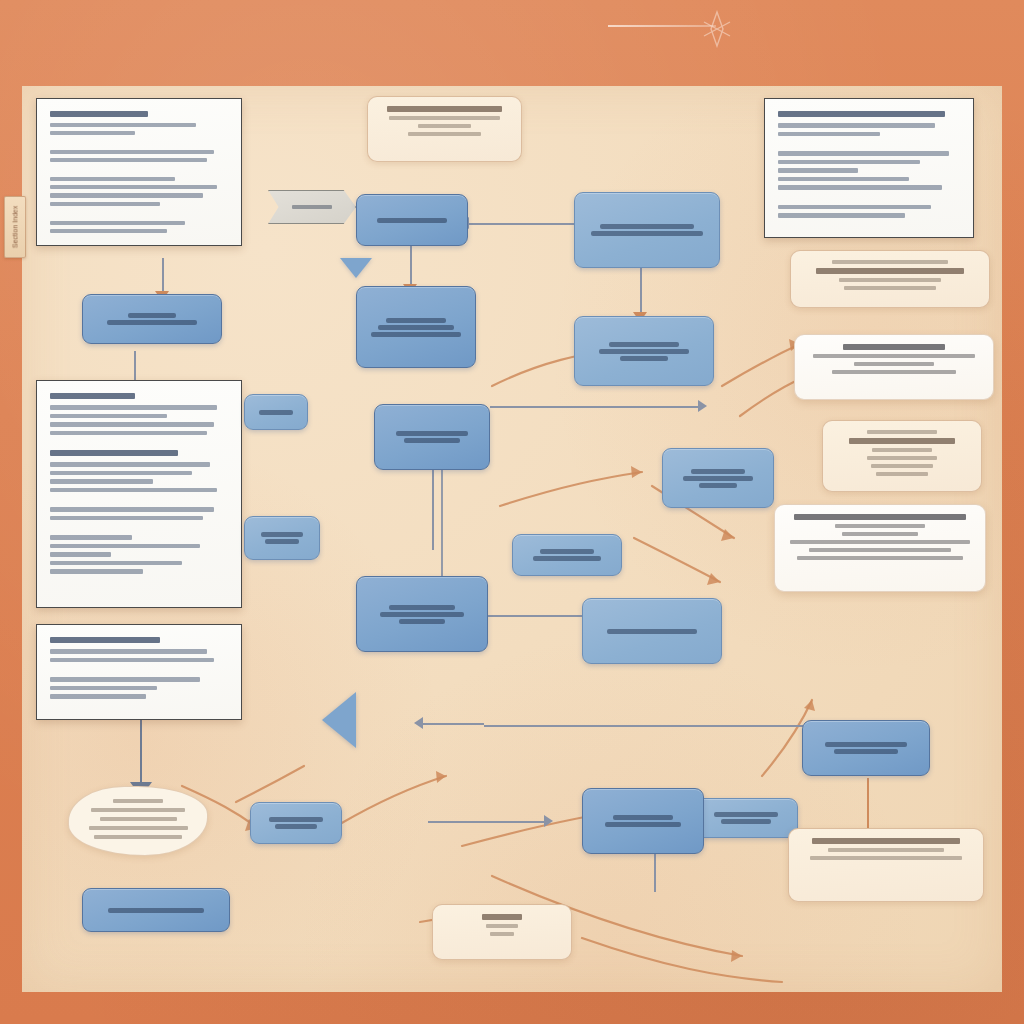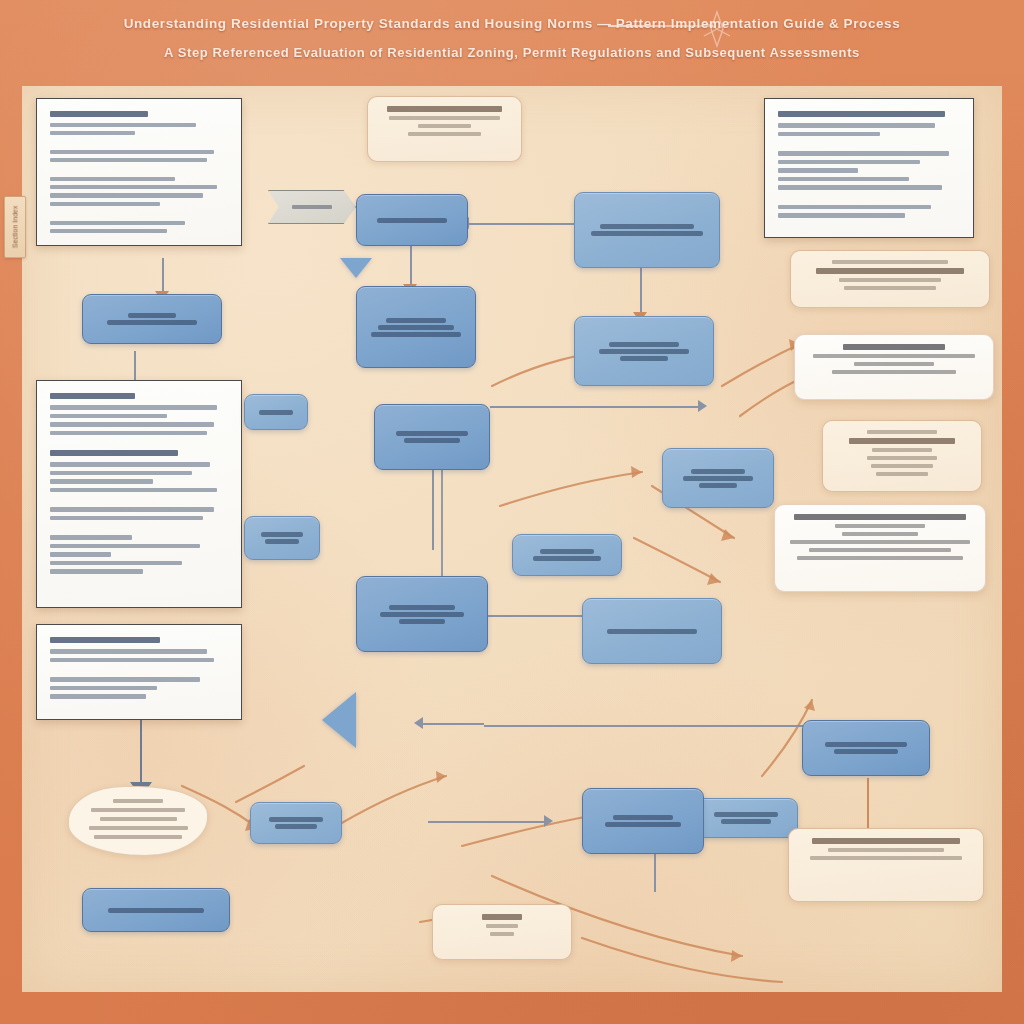--- a/index.html
+++ b/index.html
@@ -212,30 +212,28 @@
   .ahead.left{ border-top:6px solid transparent; border-bottom:6px solid transparent; border-right:9px solid #8a93a6; }
 
   svg.curves{ position:absolute; left:0; top:0; width:980px; height:906px; pointer-events:none; }
 </style>
 </head>
 <body>
 
 <div id="frame">
 
   <div id="header">
-    <div class="hdr-line" id="hdr1">Understanding Residential Property Standards and Housing Norms — Pattern Implementation Guide &amp; Process</div>
     <div class="hdr-rule"></div>
     <svg class="hdr-mark" viewBox="0 0 34 38">
       <g stroke="#fbe7db" stroke-width="1.4" fill="none" opacity="0.8">
         <path d="M17 2 L23 19 L17 36 L11 19 Z"></path>
         <path d="M4 12 L30 26"></path>
           <path d="M4 26 L30 12"></path>
       </g>
     </svg>
-    <div class="hdr-line" id="hdr2">A Step Referenced Evaluation of Residential Zoning, Permit Regulations and Subsequent Assessments</div>
   </div>
 
   <div id="edge-tab">
     <span class="vt">Section Index</span>
   </div>
 
   <div id="canvas">
 
     <svg class="curves">
       <g stroke="#cf8b5c" stroke-width="2.2" fill="none" opacity="0.85" stroke-linecap="round">

